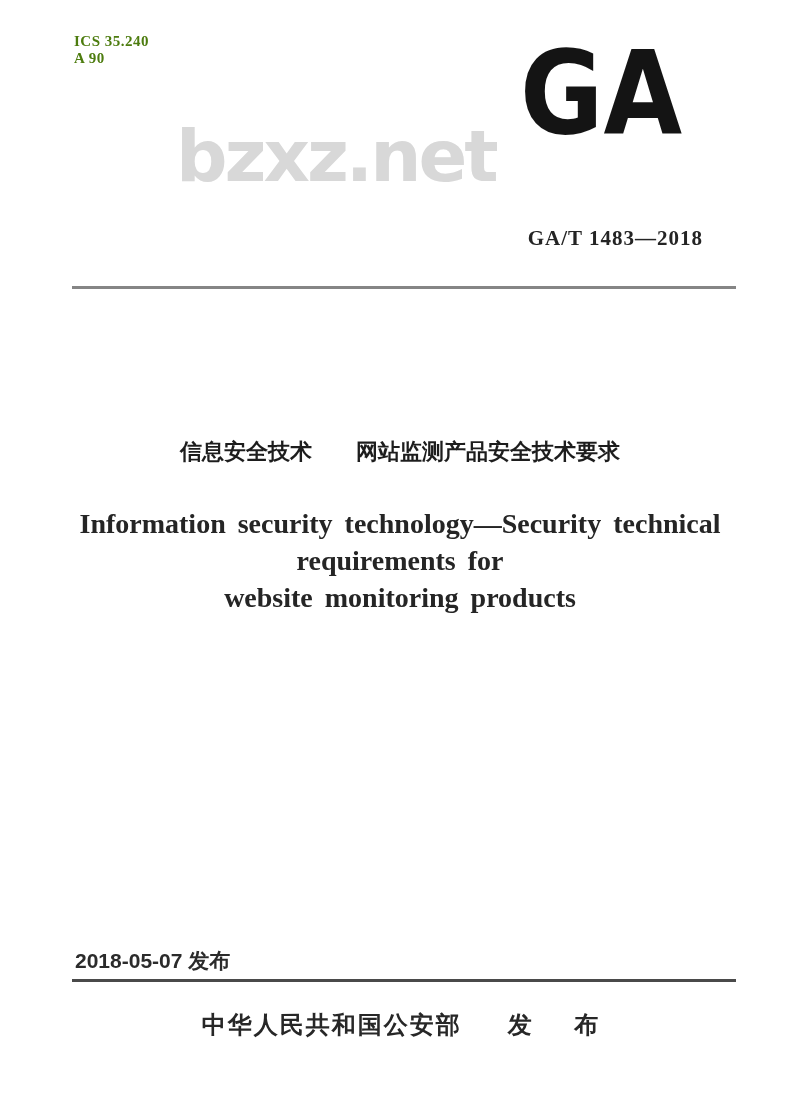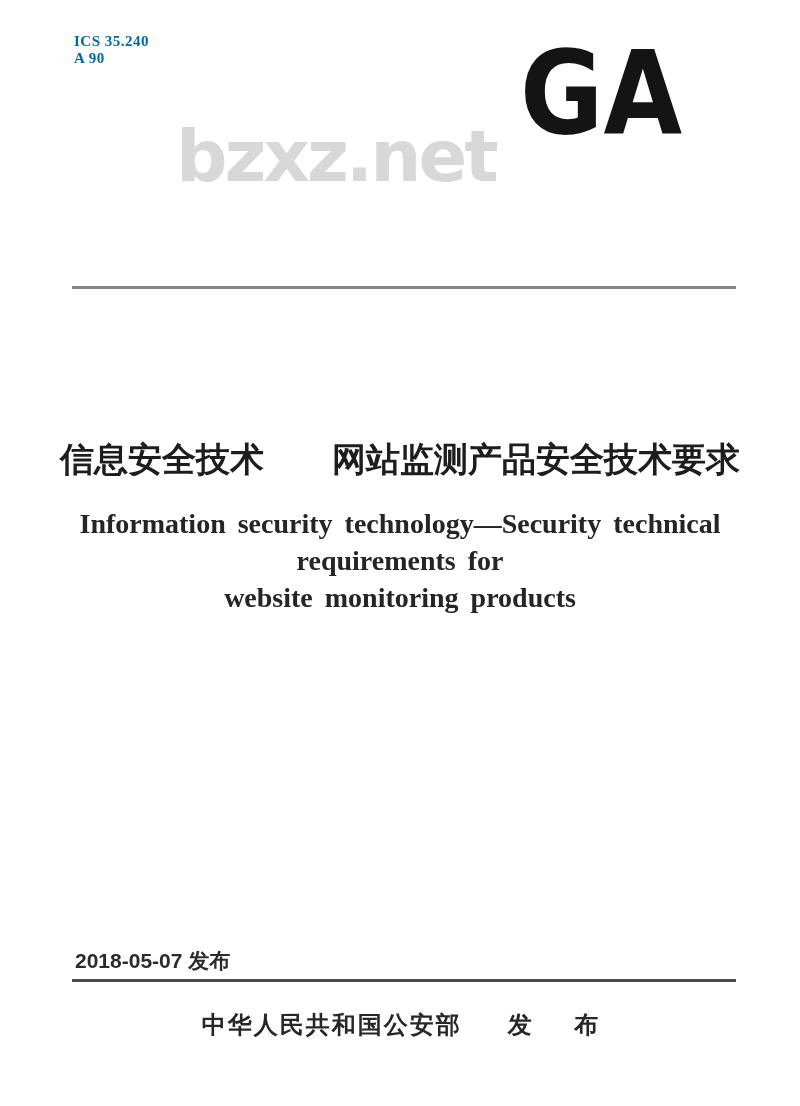--- a/index.html
+++ b/index.html
@@ -18,21 +18,21 @@
   
   .ics-block {
     position: absolute;
     left: 74px;
     top: 33px;
     font-family: "Liberation Serif", serif;
     font-weight: bold;
     font-size: 15px;
     line-height: 1.12;
     letter-spacing: 0.5px;
-    color: #0369a1;
+    color: #4d7c0f;
   }
 
   
   .logo {
     position: absolute;
     left: 520px;
     top: 47px;
   }
 
   
@@ -85,21 +85,21 @@
     background: #858585;
   }
 
   
   .doc-title-zh {
     position: absolute;
     left: 0;
     right: 0;
     top: 437px;
     text-align: center;
-    font-size: 34px;
+    font-size: 22px;
     font-weight: bold;
     letter-spacing: 0;
     color: #1d1d1d;
     white-space: pre;
   }
 
   .doc-title-en {
     position: absolute;
     left: 0;
     right: 0;
@@ -168,20 +168,21 @@
 
   <div class="logo">
     <svg width="164" height="90" viewBox="0 0 164 90" aria-hidden="true">
       <text x="0" y="86" font-family="DejaVu Sans, sans-serif" font-weight="bold" font-size="116" fill="#141414" textLength="162" lengthAdjust="spacingAndGlyphs">GA</text>
     </svg>
   </div>
 
   <div class="watermark" style="color: rgb(216, 216, 216);">bzxz.net</div>
 
 
+  <div class="standard-no">GA/T 1483—2018</div>
 
   <div class="rule-top" style="background: rgb(133, 133, 133);"></div>
 
   <div class="doc-title-zh">信息安全技术　　网站监测产品安全技术要求</div>
 
   <div class="doc-title-en">
     <div>Information security technology—Security technical requirements for</div>
     <div>website monitoring products</div>
   </div>
 

